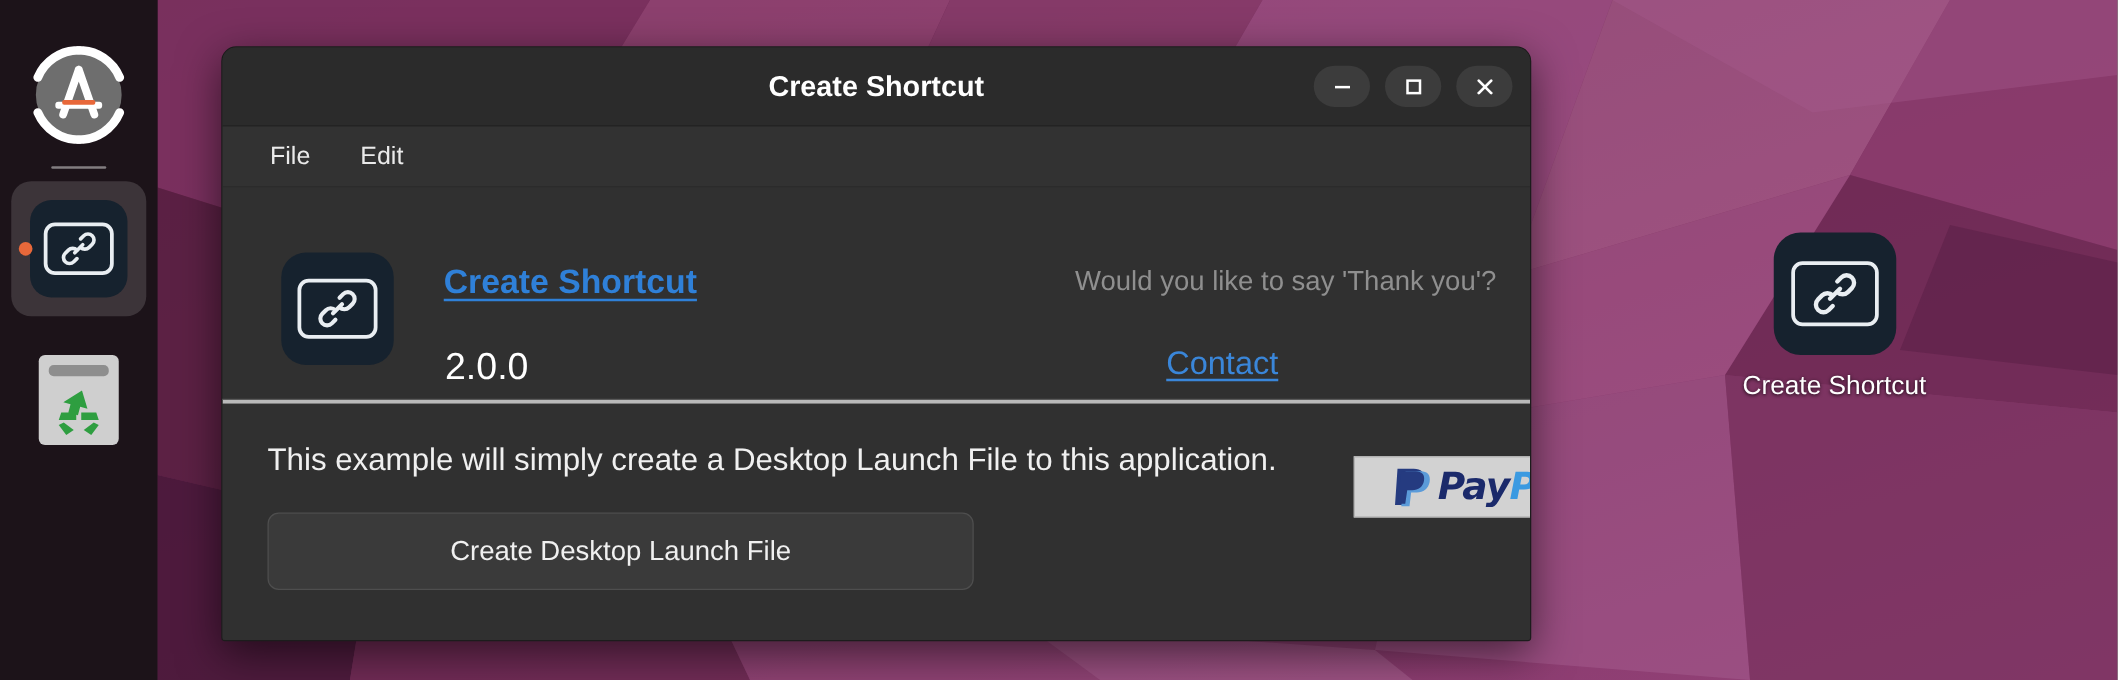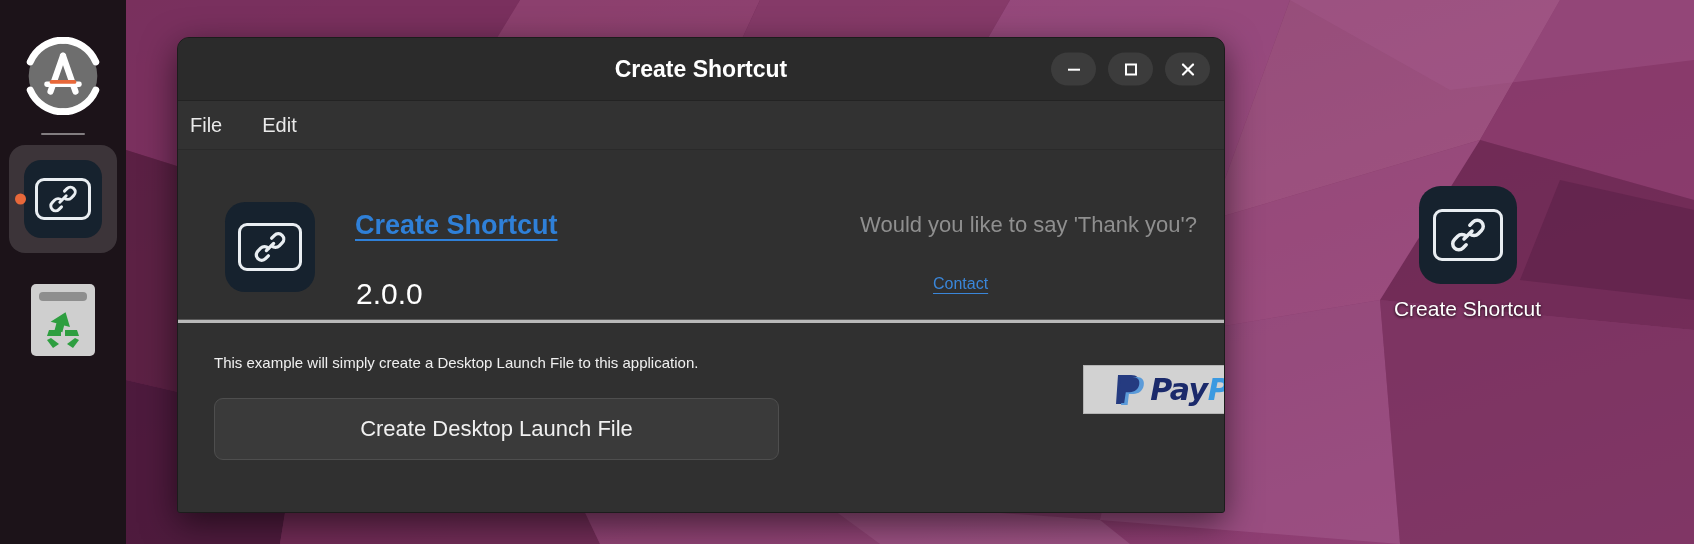--- a/index.html
+++ b/index.html
@@ -115,21 +115,21 @@
     background:#3c3c3c;
     display:flex; align-items:center; justify-content:center;
     color:#ffffff;
   }
 
   
   #menubar {
     height:49px;
     background:#323232;
     display:flex; align-items:center;
-    padding-left:6px;
+    padding-left:32px;
     gap:28px;
     flex:0 0 auto;
     border-bottom:1px solid #2a2a2a;
   }
   #menubar .mi {
     color:#eaeaea;
     font-size:20px;
     padding:3px 6px;
     border-radius:4px;
   }
@@ -159,21 +159,21 @@
   }
   #about .thanks {
     position:absolute; right:27px; top:62px;
     color:#8f8f8f;
     font-size:22px;
     white-space:nowrap;
   }
   #about .contact {
     position:absolute; left:755px; top:125px;
     color:#3a86d9;
-    font-size:16px;
+    font-size:26px;
     text-decoration:underline;
     text-underline-offset:4px;
   }
   #paypal-btn {
     position:absolute; left:905px; top:215px;
     width:203px; height:49px;
     background:#d2d2d2;
     border:1px solid #b4b4b4;
     display:flex; align-items:center; justify-content:center;
     gap:0;
@@ -197,21 +197,21 @@
   }
 
   
   #bottom {
     flex:1 1 auto;
     background:#303030;
     padding:31px 0 0 36px;
   }
   #bottom .desc {
     color:#f0f0f0;
-    font-size:15px;
+    font-size:25px;
   }
   #action-btn {
     margin-top:27px;
     width:565px; height:62px;
     background:#3a3a3a;
     border:1px solid #4e4e4e;
     border-radius:9px;
     color:#f0f0f0;
     font-size:22px;
     font-family:"Liberation Sans", sans-serif;

